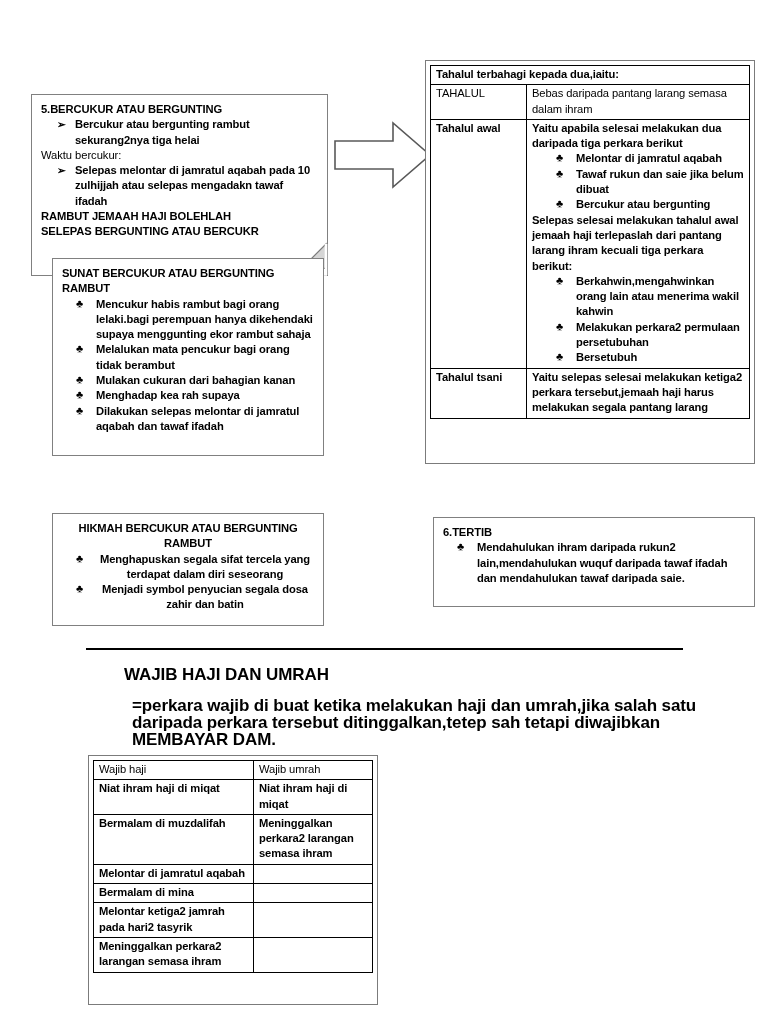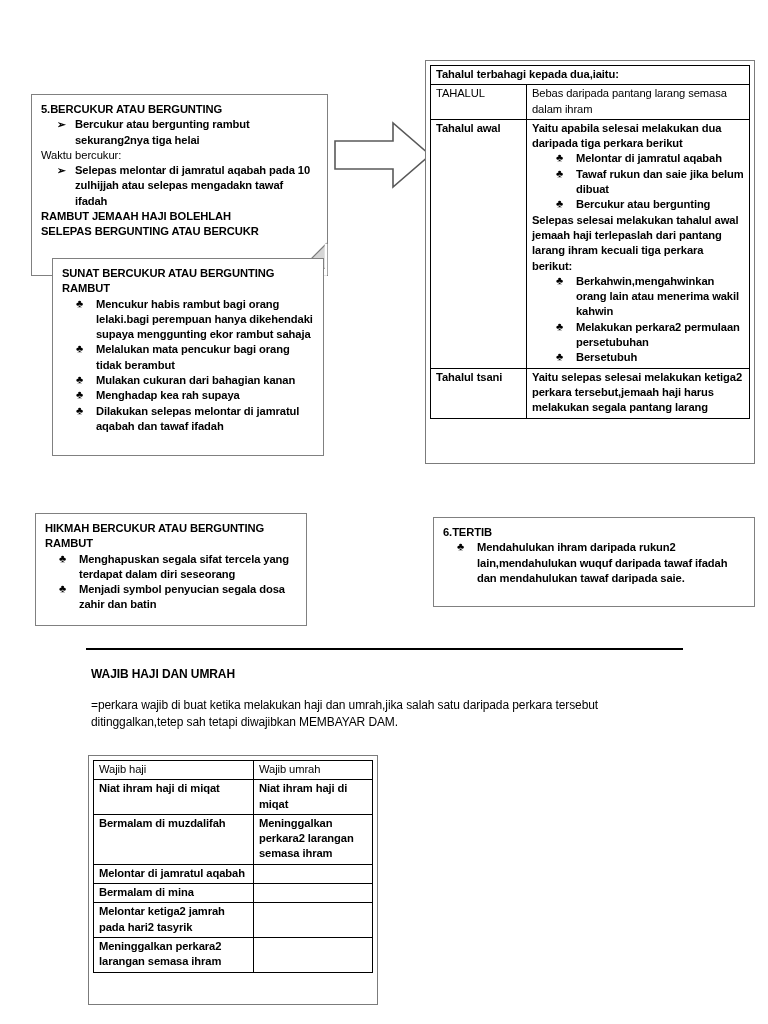--- a/index.html
+++ b/index.html
@@ -83,38 +83,39 @@
   }
   table.doc td.light { font-weight: normal; }
   td .sub { display: block; }
   td ul.bl > li { padding-left: 44px; }
   td ul.bl > li .bullet { left: 24px; }
 
   #frame-tahalul { left: 425px; top: 60px; width: 330px; height: 404px; }
   #frame-wajib  { left: 88px; top: 755px; width: 290px; height: 250px; }
 
   #box-sunat  { left: 52px; top: 258px; width: 272px; height: 198px; }
-  #box-hikmah { left: 35px; top: 513px; width: 272px; height: 113px; }
+  #box-hikmah { left: 52px; top: 513px; width: 272px; height: 113px; text-align: center; }
   #box-tertib { left: 433px; top: 517px; width: 322px; height: 90px; }
 
   
   #hrule {
     position: absolute;
     left: 86px; top: 648px; width: 597px; height: 0;
     border-top: 2.2px solid #000000;
   }
   .freetext {
     position: absolute;
-    font-size: 12px;
+    font-size: 17px;
     line-height: 17px;
     font-weight: bold;
     letter-spacing: -0.1px;
+    margin-left: 33px;
   }
   #wajib-title { left: 91px; top: 666px; width: 600px; }
-  #wajib-desc  { left: 91px; top: 697px; width: 600px; font-weight: normal; }
+  #wajib-desc  { left: 99px; top: 697px; width: 600px; font-weight: bold; }
 </style>
 </head>
 <body>
 
 <div class="page">
 
   <div class="abox" id="box-bercukur">
     <div class="pad">
       <div class="hdr">5.BERCUKUR ATAU BERGUNTING</div>
       <ul class="bl arrow">

